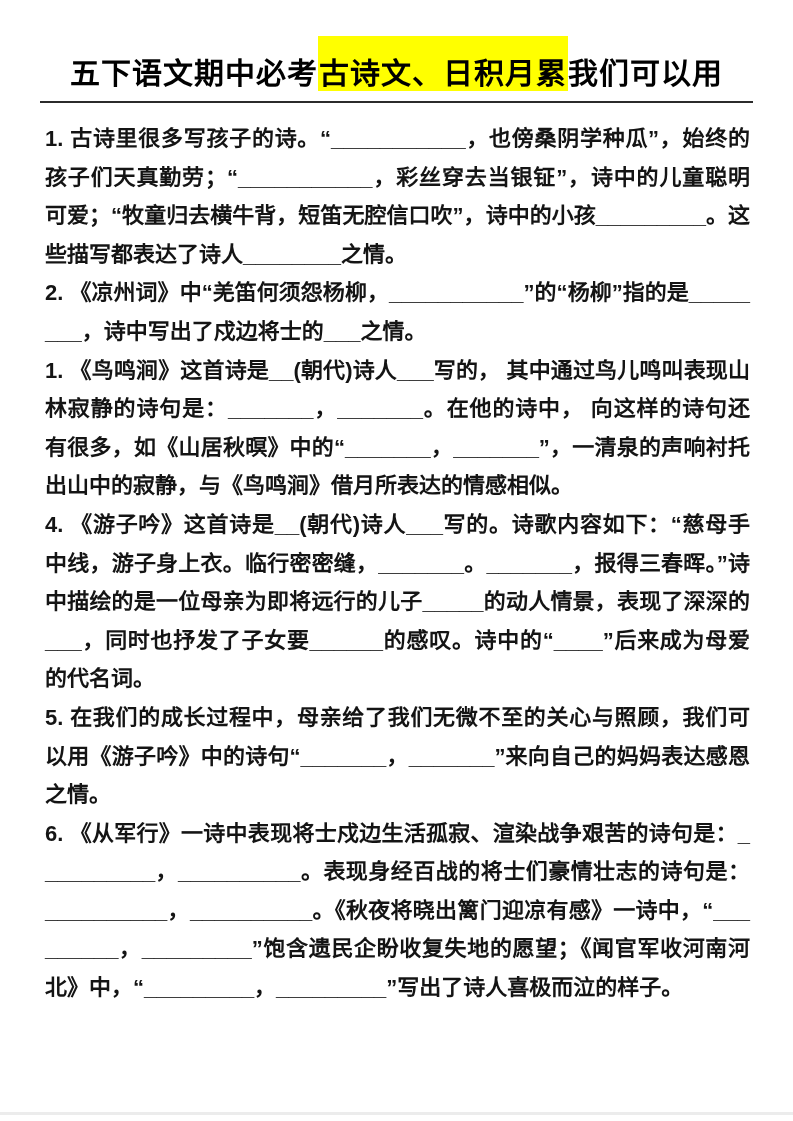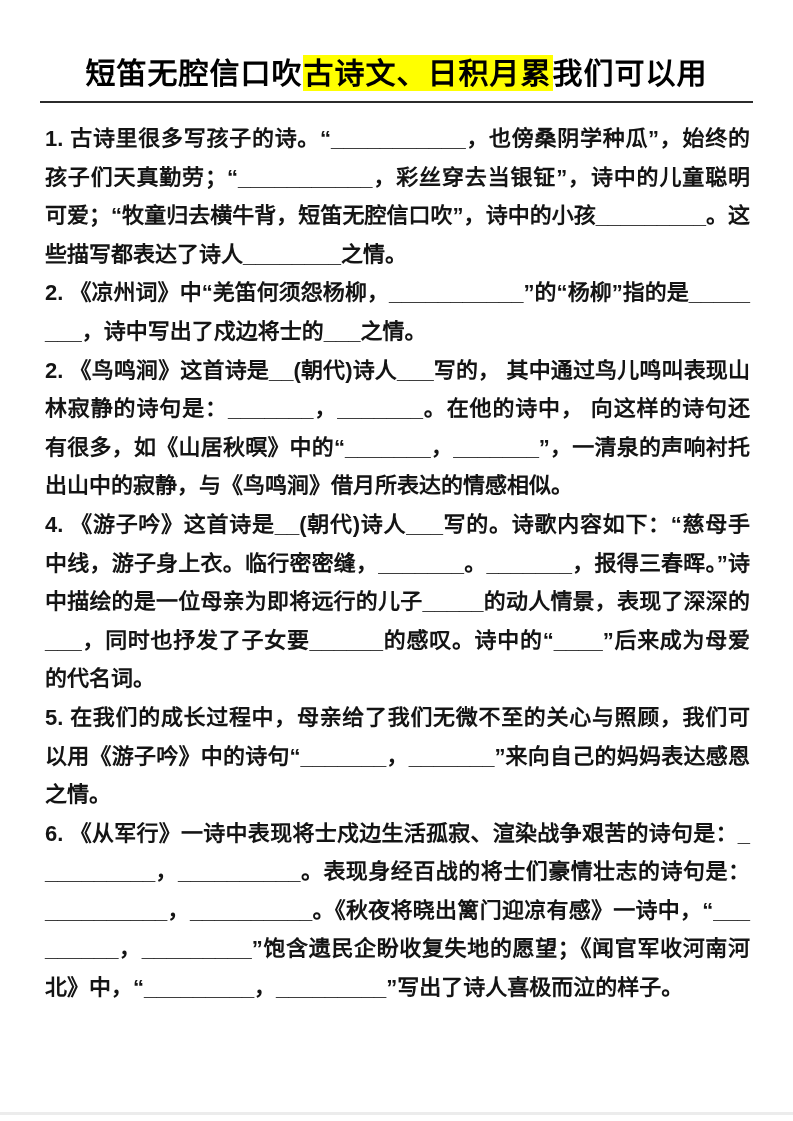--- a/index.html
+++ b/index.html
@@ -25,21 +25,21 @@
     text-align: center;
     font-size: 30px;
     line-height: 40px;
     font-weight: 800;
     letter-spacing: 1px;
     color: #000000;
     white-space: nowrap;
   }
   .title .hl {
     background: #ffff00;
-    padding: 2px 1px 1px 1px;
+    padding: 21px 1px 1px 1px;
   }
   .rule {
     margin: 7px 40px 0 40px;
     border-bottom: 2px solid #2b2b2b;
     height: 0;
   }
   .content {
     padding: 17px 43px 0 45px;
     font-size: 22px;
     line-height: 38.6px;
@@ -59,27 +59,27 @@
     top: 1112px;
     height: 3px;
     background: #ececec;
   }
 </style>
 </head>
 <body>
 
 <div class="page">
   <header class="header">
-    <h1 class="title"><span>短笛无腔信口吹</span><span class="hl" style="background: rgb(255, 255, 0);">古诗文、日积月累</span><span>我们可以用</span></h1>
+    <h1 class="title"><span>五下语文期中必考</span><span class="hl" style="background: rgb(255, 255, 0);">古诗文、日积月累</span><span>我们可以用</span></h1>
     <div class="rule"></div>
   </header>
 
   <main class="content">
     <p class="q">1. 古诗里很多写孩子的诗。“___________，也傍桑阴学种瓜”，始终的孩子们天真勤劳；“___________，彩丝穿去当银钲”，诗中的儿童聪明可爱；“牧童归去横牛背，短笛无腔信口吹”，诗中的小孩_________。这些描写都表达了诗人________之情。</p>
     <p class="q">2. 《凉州词》中“羌笛何须怨杨柳，___________”的“杨柳”指的是________，诗中写出了戍边将士的___之情。</p>
-    <p class="q">2. 《鸟鸣涧》这首诗是__(朝代)诗人___写的， 其中通过鸟儿鸣叫表现山林寂静的诗句是：_______，_______。在他的诗中， 向这样的诗句还有很多，如《山居秋暝》中的“_______，_______”，一清泉的声响衬托出山中的寂静，与《鸟鸣涧》借月所表达的情感相似。</p>
+    <p class="q">1. 《鸟鸣涧》这首诗是__(朝代)诗人___写的， 其中通过鸟儿鸣叫表现山林寂静的诗句是：_______，_______。在他的诗中， 向这样的诗句还有很多，如《山居秋暝》中的“_______，_______”，一清泉的声响衬托出山中的寂静，与《鸟鸣涧》借月所表达的情感相似。</p>
     <p class="q">4. 《游子吟》这首诗是__(朝代)诗人___写的。诗歌内容如下：“慈母手中线，游子身上衣。临行密密缝，_______。_______，报得三春晖。”诗中描绘的是一位母亲为即将远行的儿子_____的动人情景，表现了深深的___，同时也抒发了子女要______的感叹。诗中的“____”后来成为母爱的代名词。</p>
     <p class="q">5. 在我们的成长过程中，母亲给了我们无微不至的关心与照顾，我们可以用《游子吟》中的诗句“_______，_______”来向自己的妈妈表达感恩之情。</p>
     <p class="q">6. 《从军行》一诗中表现将士戍边生活孤寂、渲染战争艰苦的诗句是：__________，__________。表现身经百战的将士们豪情壮志的诗句是：__________，__________。《秋夜将晓出篱门迎凉有感》一诗中，“_________，_________”饱含遗民企盼收复失地的愿望；《闻官军收河南河北》中，“_________，_________”写出了诗人喜极而泣的样子。</p>
   </main>
 
   <div class="page-bottom-edge"></div>
 </div>
 
 </body></html>

